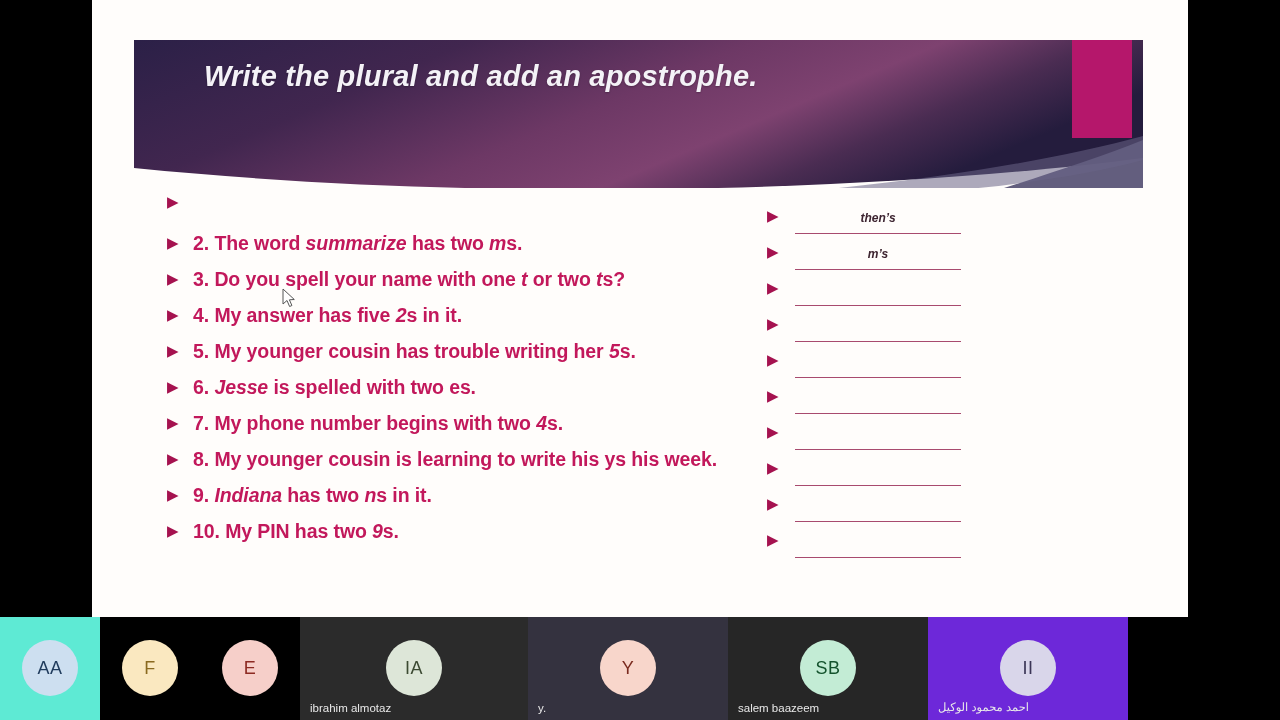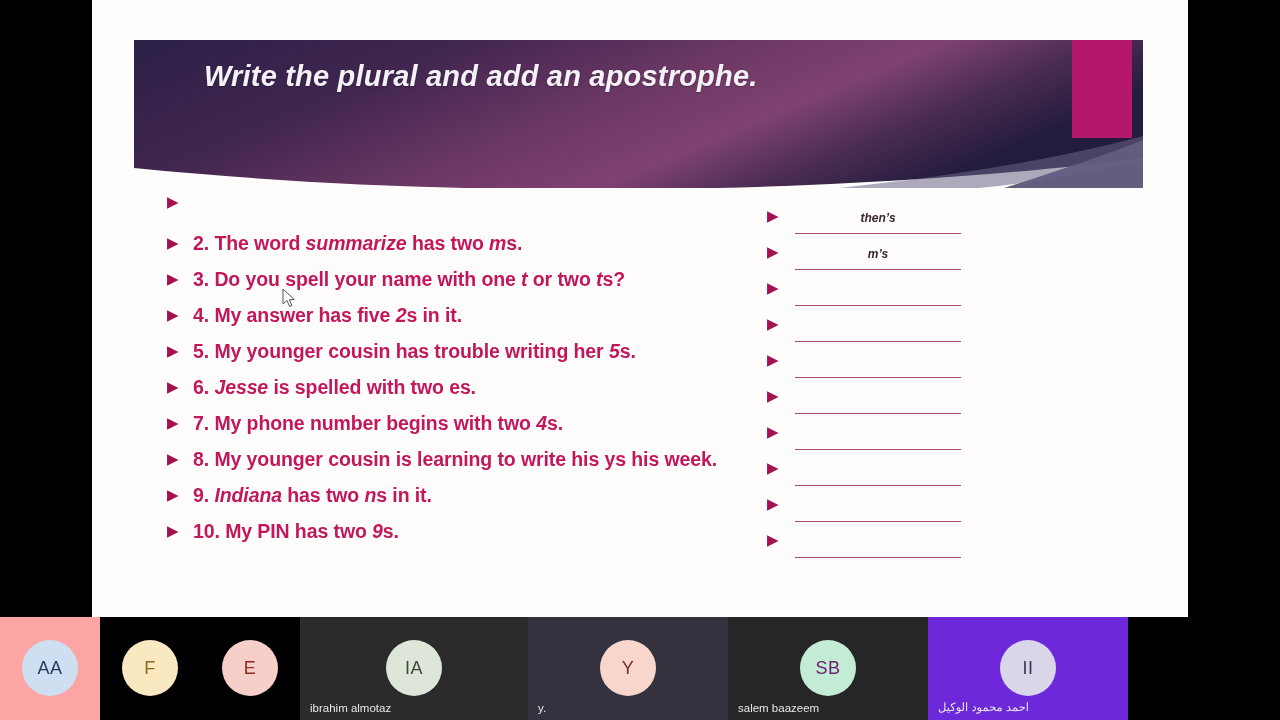--- a/index.html
+++ b/index.html
@@ -220,39 +220,39 @@
           </div>
         </div>
     </div>
 
     <svg id="cursor" viewBox="0 0 14 20">
       <path d="M1,1 L1,16 L5,12.5 L7.6,18.5 L9.9,17.5 L7.4,11.8 L12.3,11.5 Z" fill="#ffffff" stroke="#555555" stroke-width="1"></path>
     </svg>
   </div>
 
   <div id="participants">
-      <div class="p-tile" style="width: 100px; background: #fca5a5;">
+      <div class="p-tile" style="width: 100px; background: #5eead4;">
         <div class="p-avatar" style="background: rgb(205, 223, 240); color: rgb(31, 59, 92);">AA</div>
       </div>
       <div class="p-tile" style="width: 100px; background: rgb(0, 0, 0);">
         <div class="p-avatar" style="background: rgb(250, 232, 192); color: rgb(138, 106, 32);">F</div>
       </div>
       <div class="p-tile" style="width: 100px; background: rgb(0, 0, 0);">
         <div class="p-avatar" style="background: rgb(246, 207, 201); color: rgb(140, 42, 34);">E</div>
       </div>
       <div class="p-tile" style="width: 228px; background: rgb(43, 43, 43);">
         <div class="p-avatar" style="background: rgb(221, 230, 216); color: rgb(60, 74, 51);">IA</div>
         <div class="p-name">ibrahim almotaz</div>
       </div>
       <div class="p-tile" style="width: 200px; background: rgb(52, 50, 63);">
         <div class="p-avatar" style="background: rgb(248, 214, 203); color: rgb(122, 42, 30);">Y</div>
         <div class="p-name">y.</div>
       </div>
       <div class="p-tile" style="width: 200px; background: rgb(38, 38, 38);">
-        <div class="p-avatar" style="background: rgb(195, 236, 213); color: #701a75;">SB</div>
+        <div class="p-avatar" style="background: rgb(195, 236, 213); color: #14532d;">SB</div>
         <div class="p-name">salem baazeem</div>
       </div>
       <div class="p-tile" style="width: 200px; background: #6d28d9; text-align: right;">
         <div class="p-avatar" style="background: rgb(217, 214, 234); color: rgb(59, 53, 86);">II</div>
         <div class="p-name rtl">احمد محمود الوكيل</div>
       </div>
     </div>
 
 </div>
 

